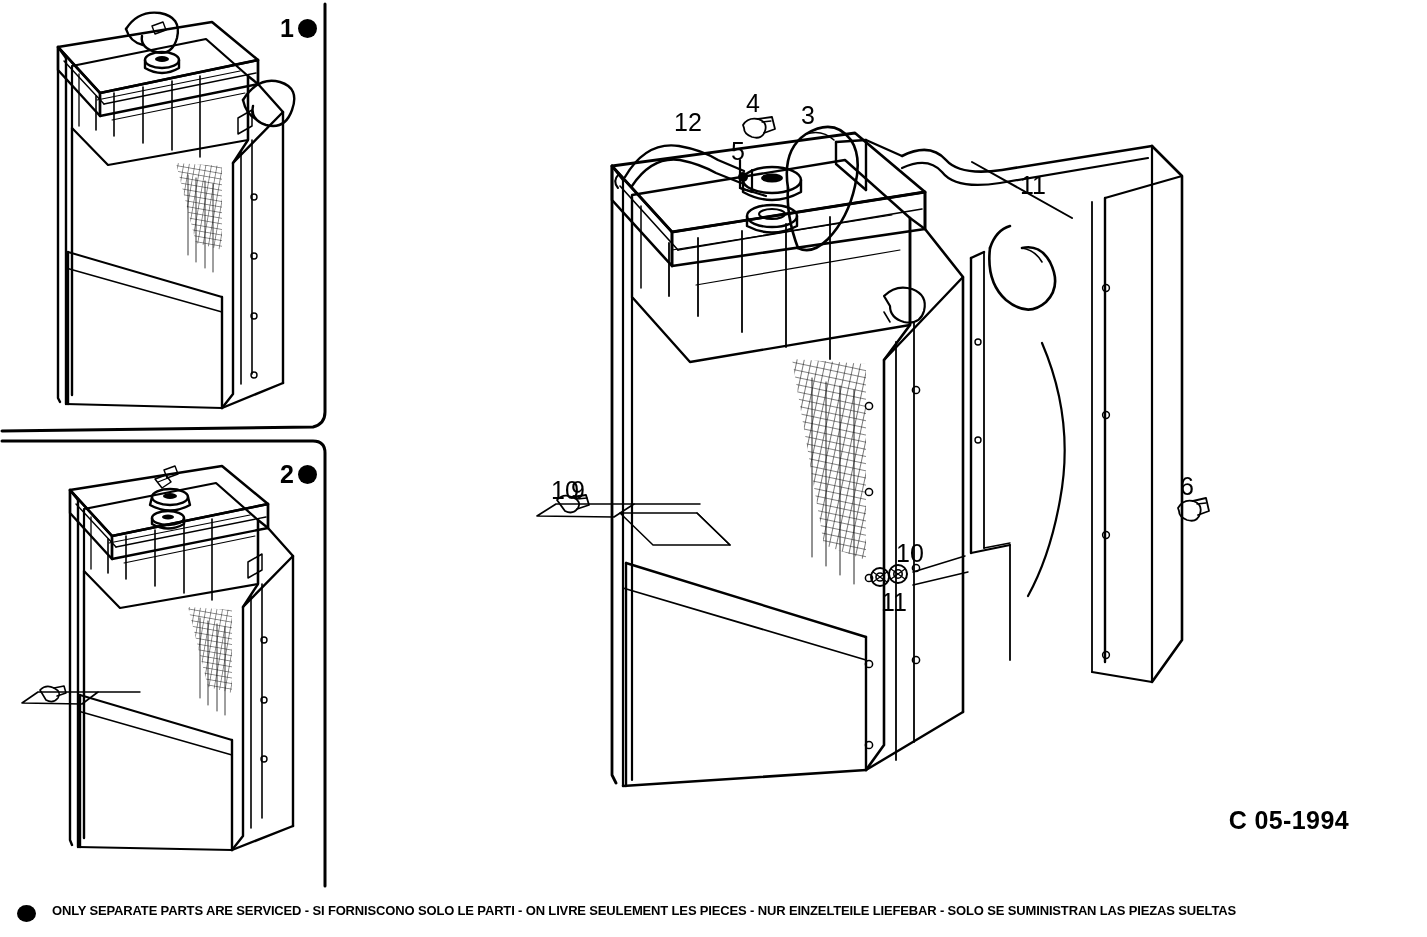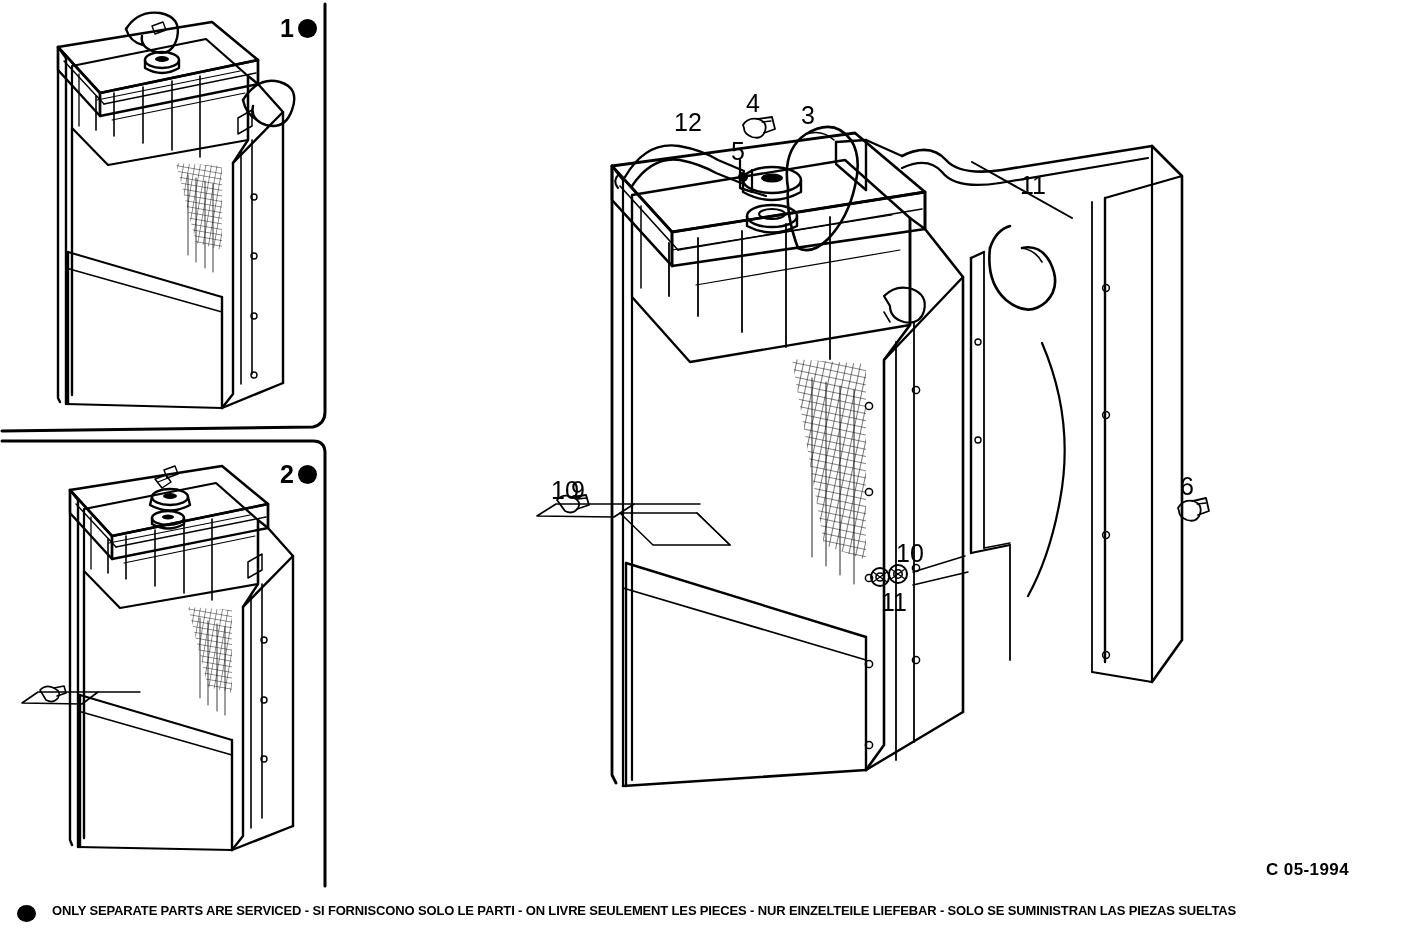--- a/index.html
+++ b/index.html
@@ -10,21 +10,21 @@
        font-weight:400;color:#000;white-space:nowrap;line-height:1;}
   .callout-num{font-size:25px;font-weight:400;}
   .panel-num{font-size:25px;font-weight:700;}
   .bullet{position:absolute;border-radius:50%;background:#000;}
   .footer-text{position:absolute;left:52px;top:903px;font-size:13.2px;
       font-weight:700;letter-spacing:-0.15px;
       font-family:"Liberation Sans",sans-serif;
       transform:scaleX(0.985);transform-origin:left center;}
   .footer-dot{position:absolute;left:17px;top:905px;width:19px;height:17px;
       border-radius:50%;background:#000;}
-  .refcode{position:absolute;right:78px;top:860px;font-size:17px;
+  .refcode{position:absolute;right:78px;top:806px;font-size:25px;
       font-weight:700;letter-spacing:0.4px;}
 </style>
 </head>
 <body>
 
 <svg id="sheet" viewBox="0 0 1427 937" xmlns="http://www.w3.org/2000/svg">
   <defs>
     <pattern id="meshPat" width="7" height="7" patternUnits="userSpaceOnUse" patternTransform="rotate(12)">
       <path d="M0 0 L7 0 M0 0 L0 7" stroke="#000" stroke-width="1.1" fill="none"></path>
     </pattern>

